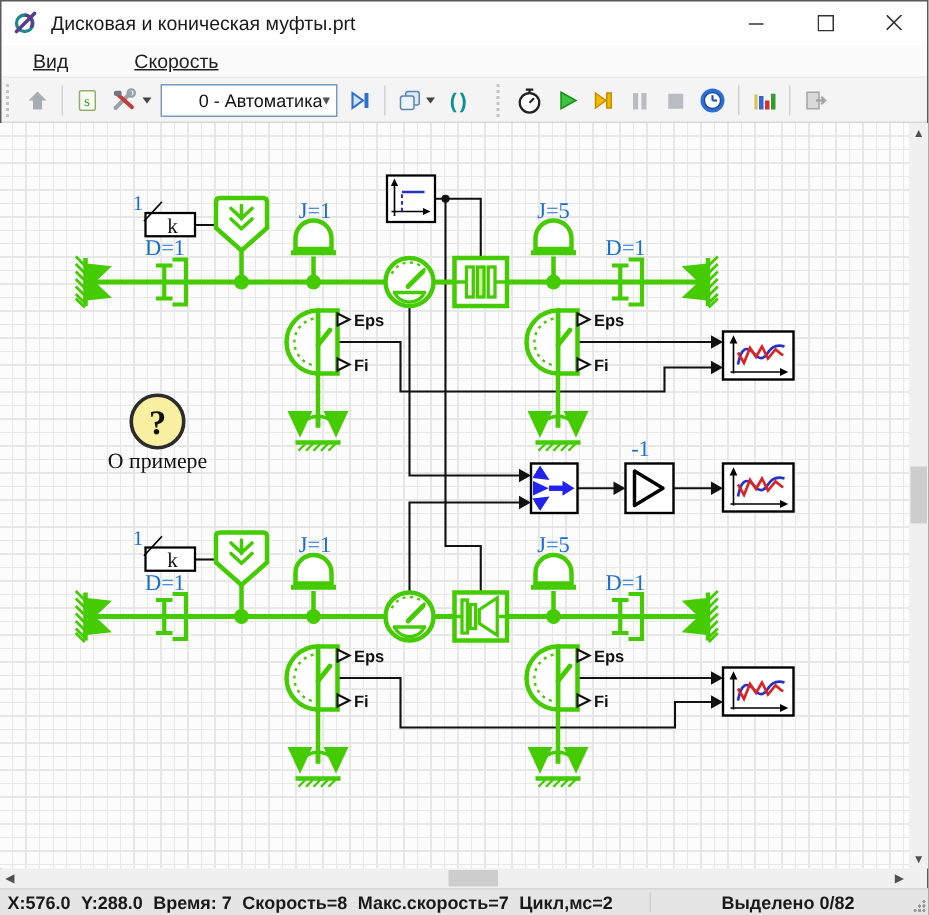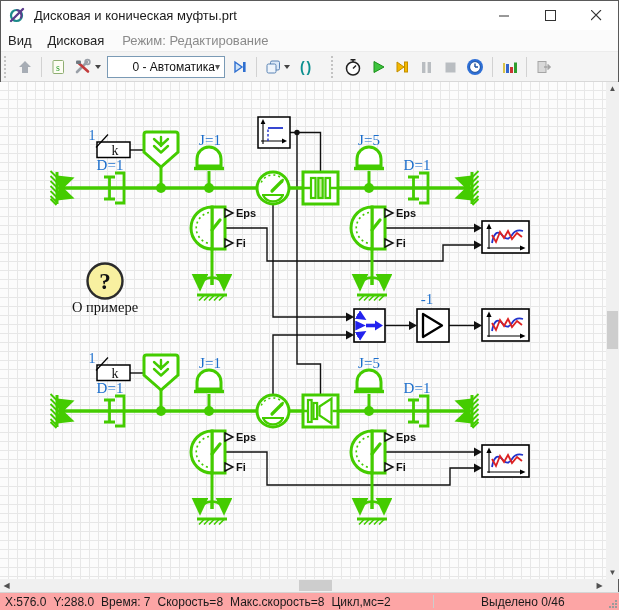--- a/index.html
+++ b/index.html
@@ -10,21 +10,21 @@
     display:flex;flex-direction:column;overflow:hidden;
   }
   
   .titlebar{height:30px;background:#fff;display:flex;align-items:center;flex:0 0 auto;}
   .titlebar .appicon{width:18px;height:18px;margin:0 8px 0 8px;flex:0 0 auto;}
   .titlebar .title{font-size:13px;color:#1a1a1a;flex:1 1 auto;white-space:nowrap;overflow:hidden;}
   .winbtn{width:46px;height:30px;display:flex;align-items:center;justify-content:center;flex:0 0 auto;}
   .winbtn svg{display:block;}
   
   .menubar{height:22px;background:#fbfbfb;display:flex;align-items:center;font-size:13px;color:#222;flex:0 0 auto;border-bottom:1px solid #ececec;}
-  .menu-item{padding:2px 8px;cursor:default;}
+  .menu-item{padding:2px 22px;cursor:default;text-decoration:underline;}
   .menu-mode{color:#8a8a8a;padding:2px 6px;margin-left:4px;}
   
   .toolbar{height:30px;background:#f4f4f4;display:flex;align-items:center;flex:0 0 auto;border-bottom:1px solid #d8d8d8;}
   .grip{width:6px;height:22px;border-left:2px dotted #c3c3c3;margin:0 3px 0 4px;}
   .tbtn{height:26px;min-width:24px;padding:0 2px;display:flex;align-items:center;justify-content:center;border:1px solid transparent;}
   .tbtn svg{display:block;}
   .tsep{width:1px;height:20px;background:#d2d2d2;margin:0 4px;}
   .drop{width:0;height:0;border-left:3.5px solid transparent;border-right:3.5px solid transparent;border-top:4px solid #444;margin-left:2px;}
   .combo{width:118px;height:22px;border:1px solid #7a9ab5;background:#fff;display:flex;align-items:center;font-size:12px;color:#111;padding:0 4px;margin:0 3px;}
   .combo .cval{flex:1 1 auto;white-space:nowrap;overflow:hidden;text-align:right;}
@@ -42,21 +42,21 @@
   .canvas svg{position:absolute;left:0;top:0;}
   
   .vscroll{width:13px;height:497px;background:#f0f0f0;position:relative;flex:0 0 auto;}
   .vthumb{position:absolute;left:1px;width:11px;background:#cdcdcd;}
   .sarrow{position:absolute;width:13px;height:13px;font-size:8px;color:#505050;display:flex;align-items:center;justify-content:center;}
   .hscroll-row{flex:0 0 13px;display:flex;}
   .hscroll{width:606px;height:13px;background:#f0f0f0;position:relative;}
   .hthumb{position:absolute;top:1px;height:11px;background:#cdcdcd;}
   .scorner{width:13px;height:13px;background:#f0f0f0;}
   
-  .statusbar{flex:0 0 18px;background:#fca5a5;border-top:1px solid #d5d5d5;font-size:12px;color:#1a1a1a;position:relative;display:flex;align-items:center;}
+  .statusbar{flex:0 0 18px;background:#e5e5e5;border-top:1px solid #d5d5d5;font-size:12px;color:#1a1a1a;position:relative;display:flex;align-items:center;font-weight:bold;}
   .status-left{display:flex;gap:7px;padding-left:5px;white-space:nowrap;}
   .status-div{position:absolute;left:433px;top:2px;bottom:2px;width:1px;background:#cdcdcd;}
   .status-right{position:absolute;left:481px;white-space:nowrap;}
   .gripdots{position:absolute;right:2px;bottom:2px;width:8px;height:8px;
     background:radial-gradient(circle at 7px 1px,#9a9a9a 1px,transparent 1.2px),
                radial-gradient(circle at 4px 4px,#9a9a9a 1px,transparent 1.2px),
                radial-gradient(circle at 7px 4px,#9a9a9a 1px,transparent 1.2px),
                radial-gradient(circle at 1px 7px,#9a9a9a 1px,transparent 1.2px),
                radial-gradient(circle at 4px 7px,#9a9a9a 1px,transparent 1.2px),
                radial-gradient(circle at 7px 7px,#9a9a9a 1px,transparent 1.2px);}
@@ -93,22 +93,21 @@
     </div>
     <div class="winbtn">
       <svg width="11" height="11">
           <path d="M0,0 L10,10 M10,0 L0,10" stroke="#333" stroke-width="1.1"></path>
         </svg>
     </div>
   </div>
 
   <div class="menubar">
     <span class="menu-item">Вид</span>
-    <span class="menu-item">Дисковая</span>
-    <span class="menu-mode">Режим: Редактирование</span>
+    <span class="menu-item">Скорость</span>
   </div>
 
   <div class="toolbar">
     <div class="grip"></div>
     <div class="tbtn">
       <svg width="18" height="18">
         <path d="M9,3 L15,9 H12 V15 H6 V9 H3 Z" fill="#a7adb5"></path>
       </svg>
     </div>
     <div class="tsep"></div>
@@ -449,21 +448,21 @@
     </div>
     <div class="scorner"></div>
   </div>
 
   <div class="statusbar">
     <div class="status-left">
       <span>X:576.0</span>
       <span>Y:288.0</span>
       <span>Время: 7</span>
       <span>Скорость=8</span>
-      <span>Макс.скорость=8</span>
+      <span>Макс.скорость=7</span>
       <span>Цикл,мс=2</span>
     </div>
     <div class="status-div"></div>
-    <span class="status-right">Выделено 0/46</span>
+    <span class="status-right">Выделено 0/82</span>
     <div class="gripdots"></div>
   </div>
 
 </div>
 
 </body></html>

